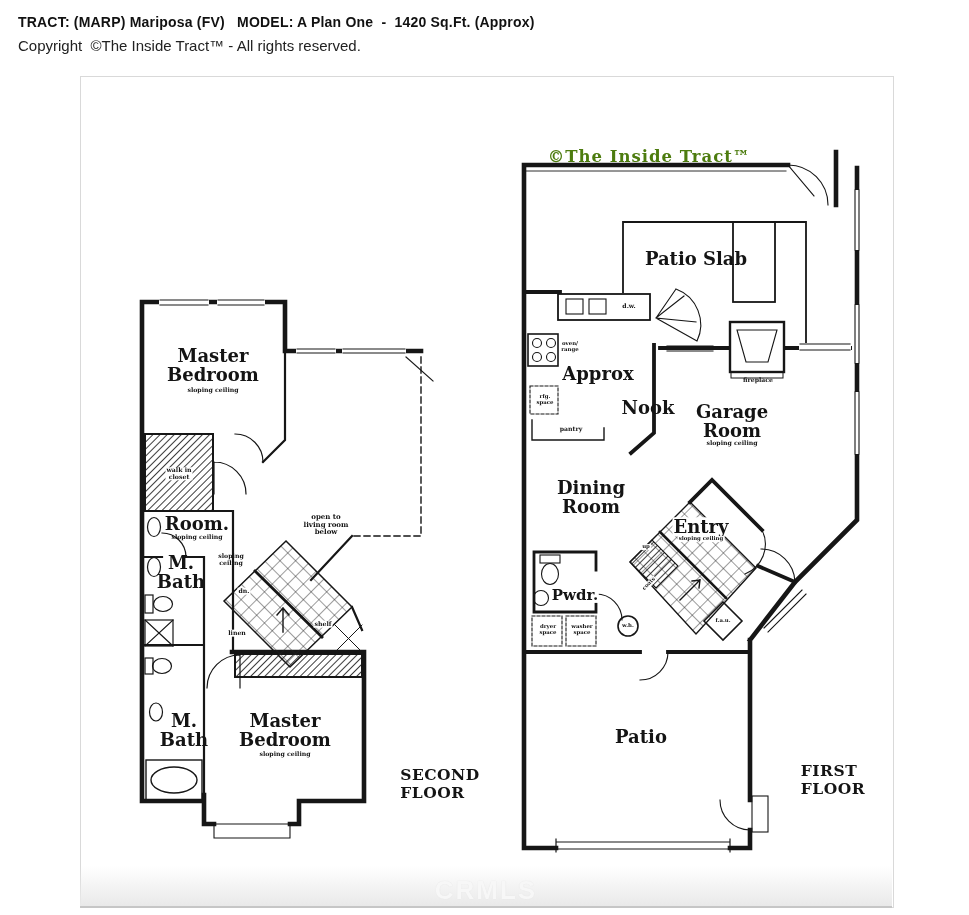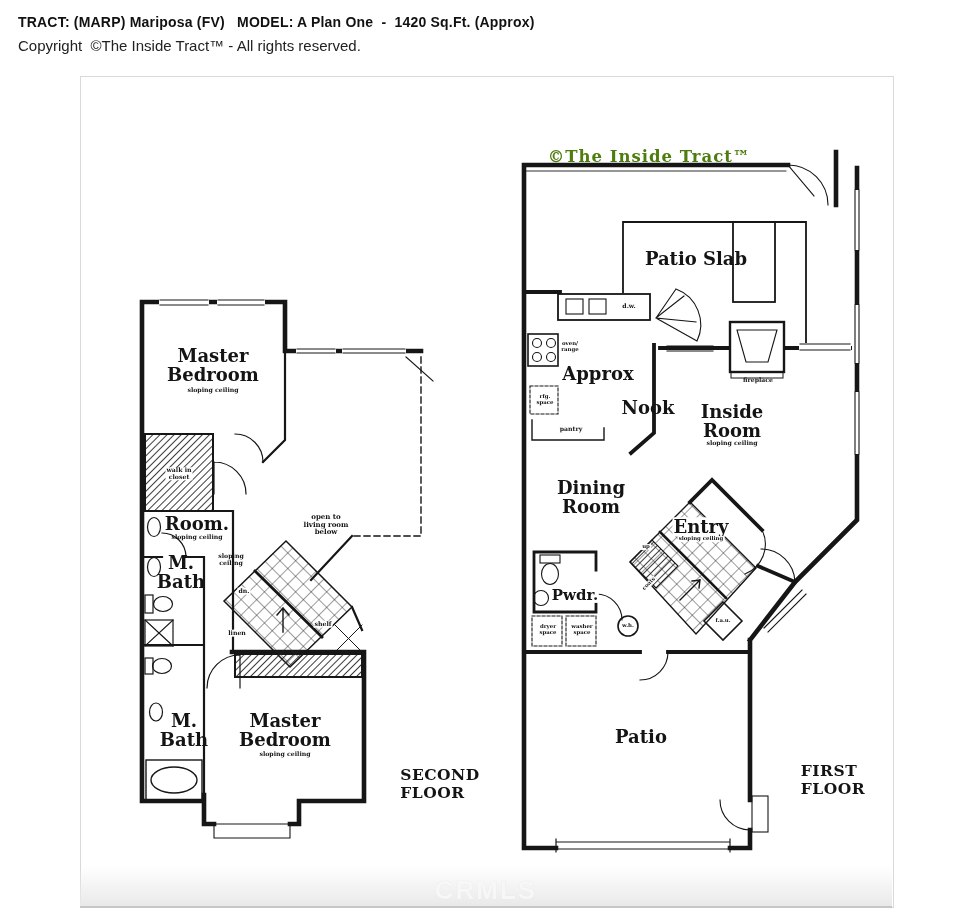--- a/index.html
+++ b/index.html
@@ -247,21 +247,21 @@
   <div class="lbl s13" style="left:598px;top:374px;">Approx</div>
   <div class="lbl s13" style="left:628px;top:408px;margin-left:20px;">Nook</div>
   <div class="lbl s5 chip" style="left:570px;top:347px;">oven/
 range</div>
   <div class="lbl s5 chip" style="left:545px;top:400px;">rfg.
 space</div>
   <div class="lbl s6 chip" style="left:571px;top:429px;">pantry</div>
   <div class="lbl s6" style="left:629px;top:306px;">d.w.</div>
   <div class="lbl s13" style="left:591px;top:497px;">Dining
 Room</div>
-  <div class="lbl s13" style="left:732px;top:421px;">Inside
+  <div class="lbl s13" style="left:732px;top:421px;">Garage
 Room</div>
   <div class="lbl s6" style="left:732px;top:443px;">sloping ceiling</div>
   <div class="lbl s6" style="left:758px;top:380px;">fireplace</div>
   <div class="lbl s13 chip" style="left:701px;top:527px;">Entry</div>
   <div class="lbl s5 chip" style="left:701px;top:539px;">sloping ceiling</div>
   <div class="lbl s12 chip" style="left:575px;top:595px;">Pwdr.</div>
   <div class="lbl s5 chip" style="left:646px;top:547px;">up</div>
   <div class="lbl s5 chip rot45" style="left:649px;top:584px;">coats</div>
   <div class="lbl s5" style="left:628px;top:626px;">w.h.</div>
   <div class="lbl s5" style="left:723px;top:621px;">f.a.u.</div>

